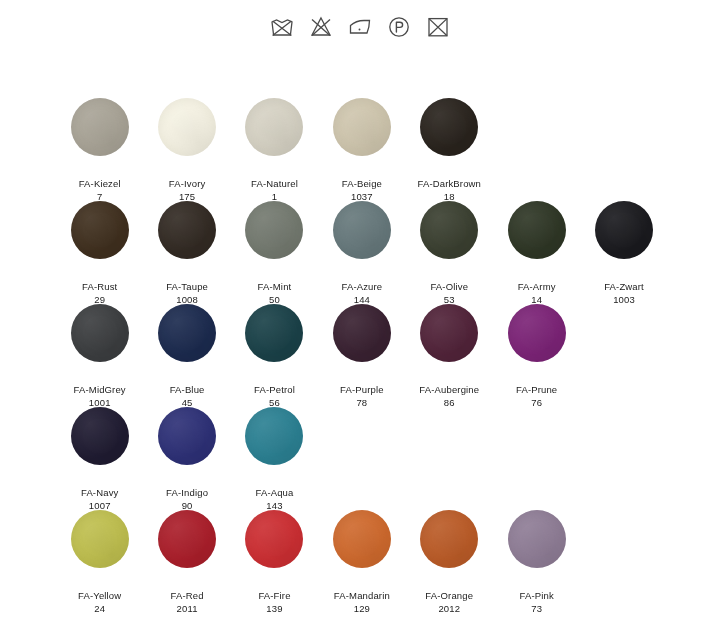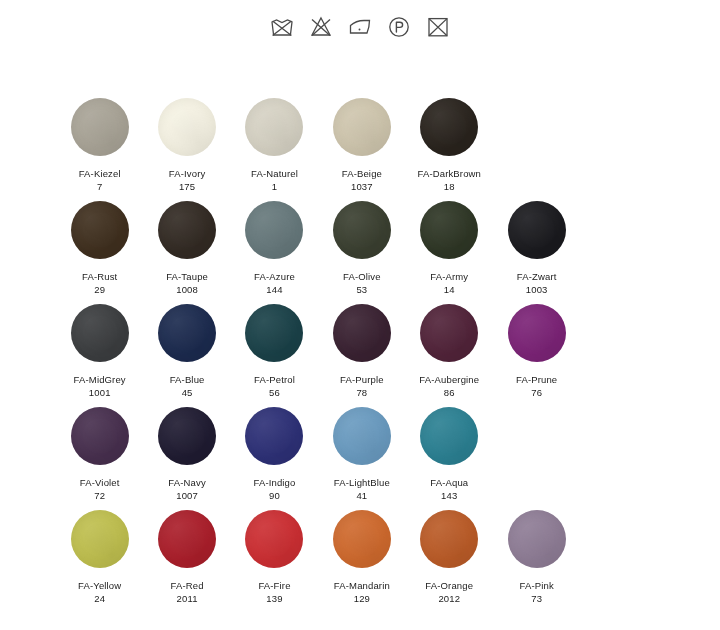--- a/index.html
+++ b/index.html
@@ -90,21 +90,21 @@
       radial-gradient(circle at 70% 76%, rgba(0,0,0,0.06), rgba(0,0,0,0) 60%);
     pointer-events: none;
   }
   .swatch-name {
     font-size: 9.5px;
     line-height: 13px;
     letter-spacing: 0.15px;
     color: #1c1c1c;
     text-align: center;
     white-space: nowrap;
-    margin-top: 5px;
+    margin-top: 15px;
   }
   .swatch-code {
     font-size: 9.5px;
     line-height: 13px;
     letter-spacing: 0.15px;
     color: #1c1c1c;
     text-align: center;
     white-space: nowrap;
   }
 </style>
@@ -203,20 +203,27 @@
         </div>
         <div class="swatch-cell">
           <div class="swatch-disc-wrap">
             <div class="swatch-disc" style="background-color: rgb(51, 43, 36);"></div>
           </div>
           <div class="swatch-name">FA-Taupe</div>
           <div class="swatch-code">1008</div>
         </div>
         <div class="swatch-cell">
           <div class="swatch-disc-wrap">
+            <div class="swatch-disc" style="background-color: rgb(116, 122, 112);"></div>
+          </div>
+          <div class="swatch-name">FA-Mint</div>
+          <div class="swatch-code">50</div>
+        </div>
+        <div class="swatch-cell">
+          <div class="swatch-disc-wrap">
             <div class="swatch-disc" style="background-color: rgb(103, 121, 124);"></div>
           </div>
           <div class="swatch-name">FA-Azure</div>
           <div class="swatch-code">144</div>
         </div>
         <div class="swatch-cell">
           <div class="swatch-disc-wrap">
             <div class="swatch-disc" style="background-color: rgb(59, 64, 49);"></div>
           </div>
           <div class="swatch-name">FA-Olive</div>
@@ -277,48 +284,34 @@
           <div class="swatch-disc-wrap">
             <div class="swatch-disc" style="background-color: rgb(124, 36, 119);"></div>
           </div>
           <div class="swatch-name">FA-Prune</div>
           <div class="swatch-code">76</div>
         </div>
       </div>
       <div class="swatch-row">
         <div class="swatch-cell">
           <div class="swatch-disc-wrap">
-            <div class="swatch-disc" style="background-color: rgb(72, 48, 79);"></div>
-          </div>
-          <div class="swatch-name">FA-Violet</div>
-          <div class="swatch-code">72</div>
-        </div>
-        <div class="swatch-cell">
-          <div class="swatch-disc-wrap">
             <div class="swatch-disc" style="background-color: rgb(32, 28, 50);"></div>
           </div>
           <div class="swatch-name">FA-Navy</div>
           <div class="swatch-code">1007</div>
         </div>
         <div class="swatch-cell">
           <div class="swatch-disc-wrap">
             <div class="swatch-disc" style="background-color: rgb(46, 49, 119);"></div>
           </div>
           <div class="swatch-name">FA-Indigo</div>
           <div class="swatch-code">90</div>
         </div>
         <div class="swatch-cell">
           <div class="swatch-disc-wrap">
-            <div class="swatch-disc" style="background-color: rgb(106, 155, 192);"></div>
-          </div>
-          <div class="swatch-name">FA-LightBlue</div>
-          <div class="swatch-code">41</div>
-        </div>
-        <div class="swatch-cell">
-          <div class="swatch-disc-wrap">
             <div class="swatch-disc" style="background-color: rgb(44, 129, 147);"></div>
           </div>
           <div class="swatch-name">FA-Aqua</div>
           <div class="swatch-code">143</div>
         </div>
       </div>
       <div class="swatch-row">
         <div class="swatch-cell">
           <div class="swatch-disc-wrap">
             <div class="swatch-disc" style="background-color: rgb(191, 191, 79);"></div>

